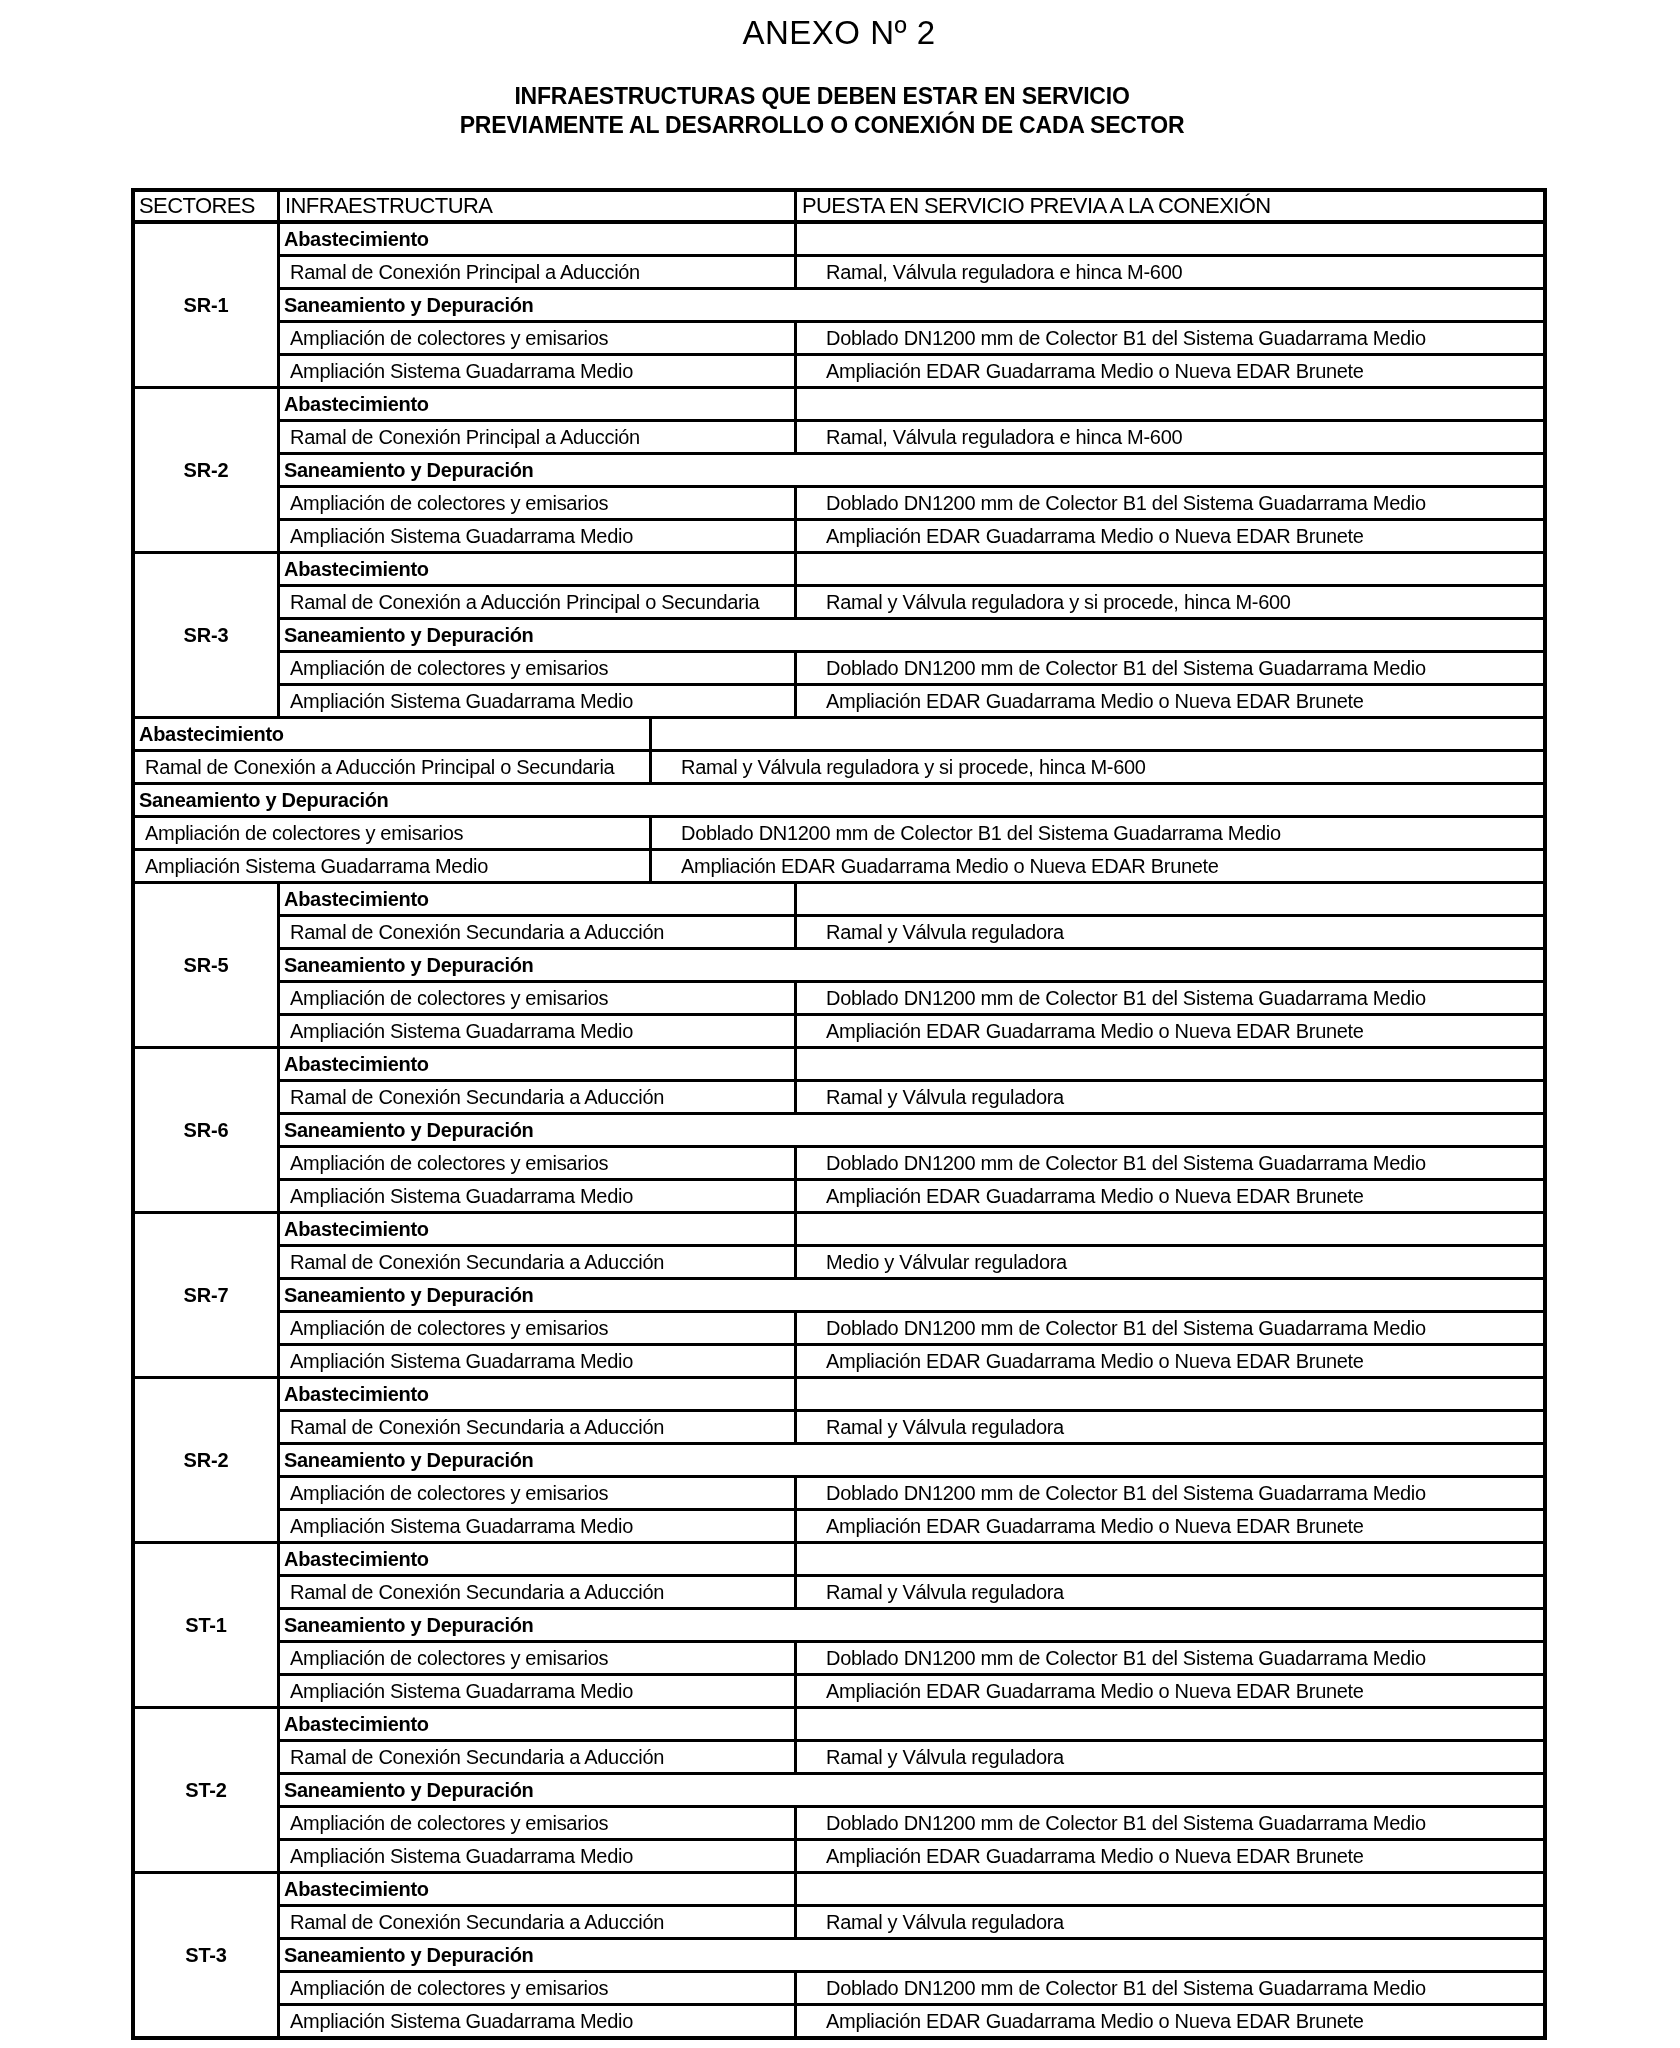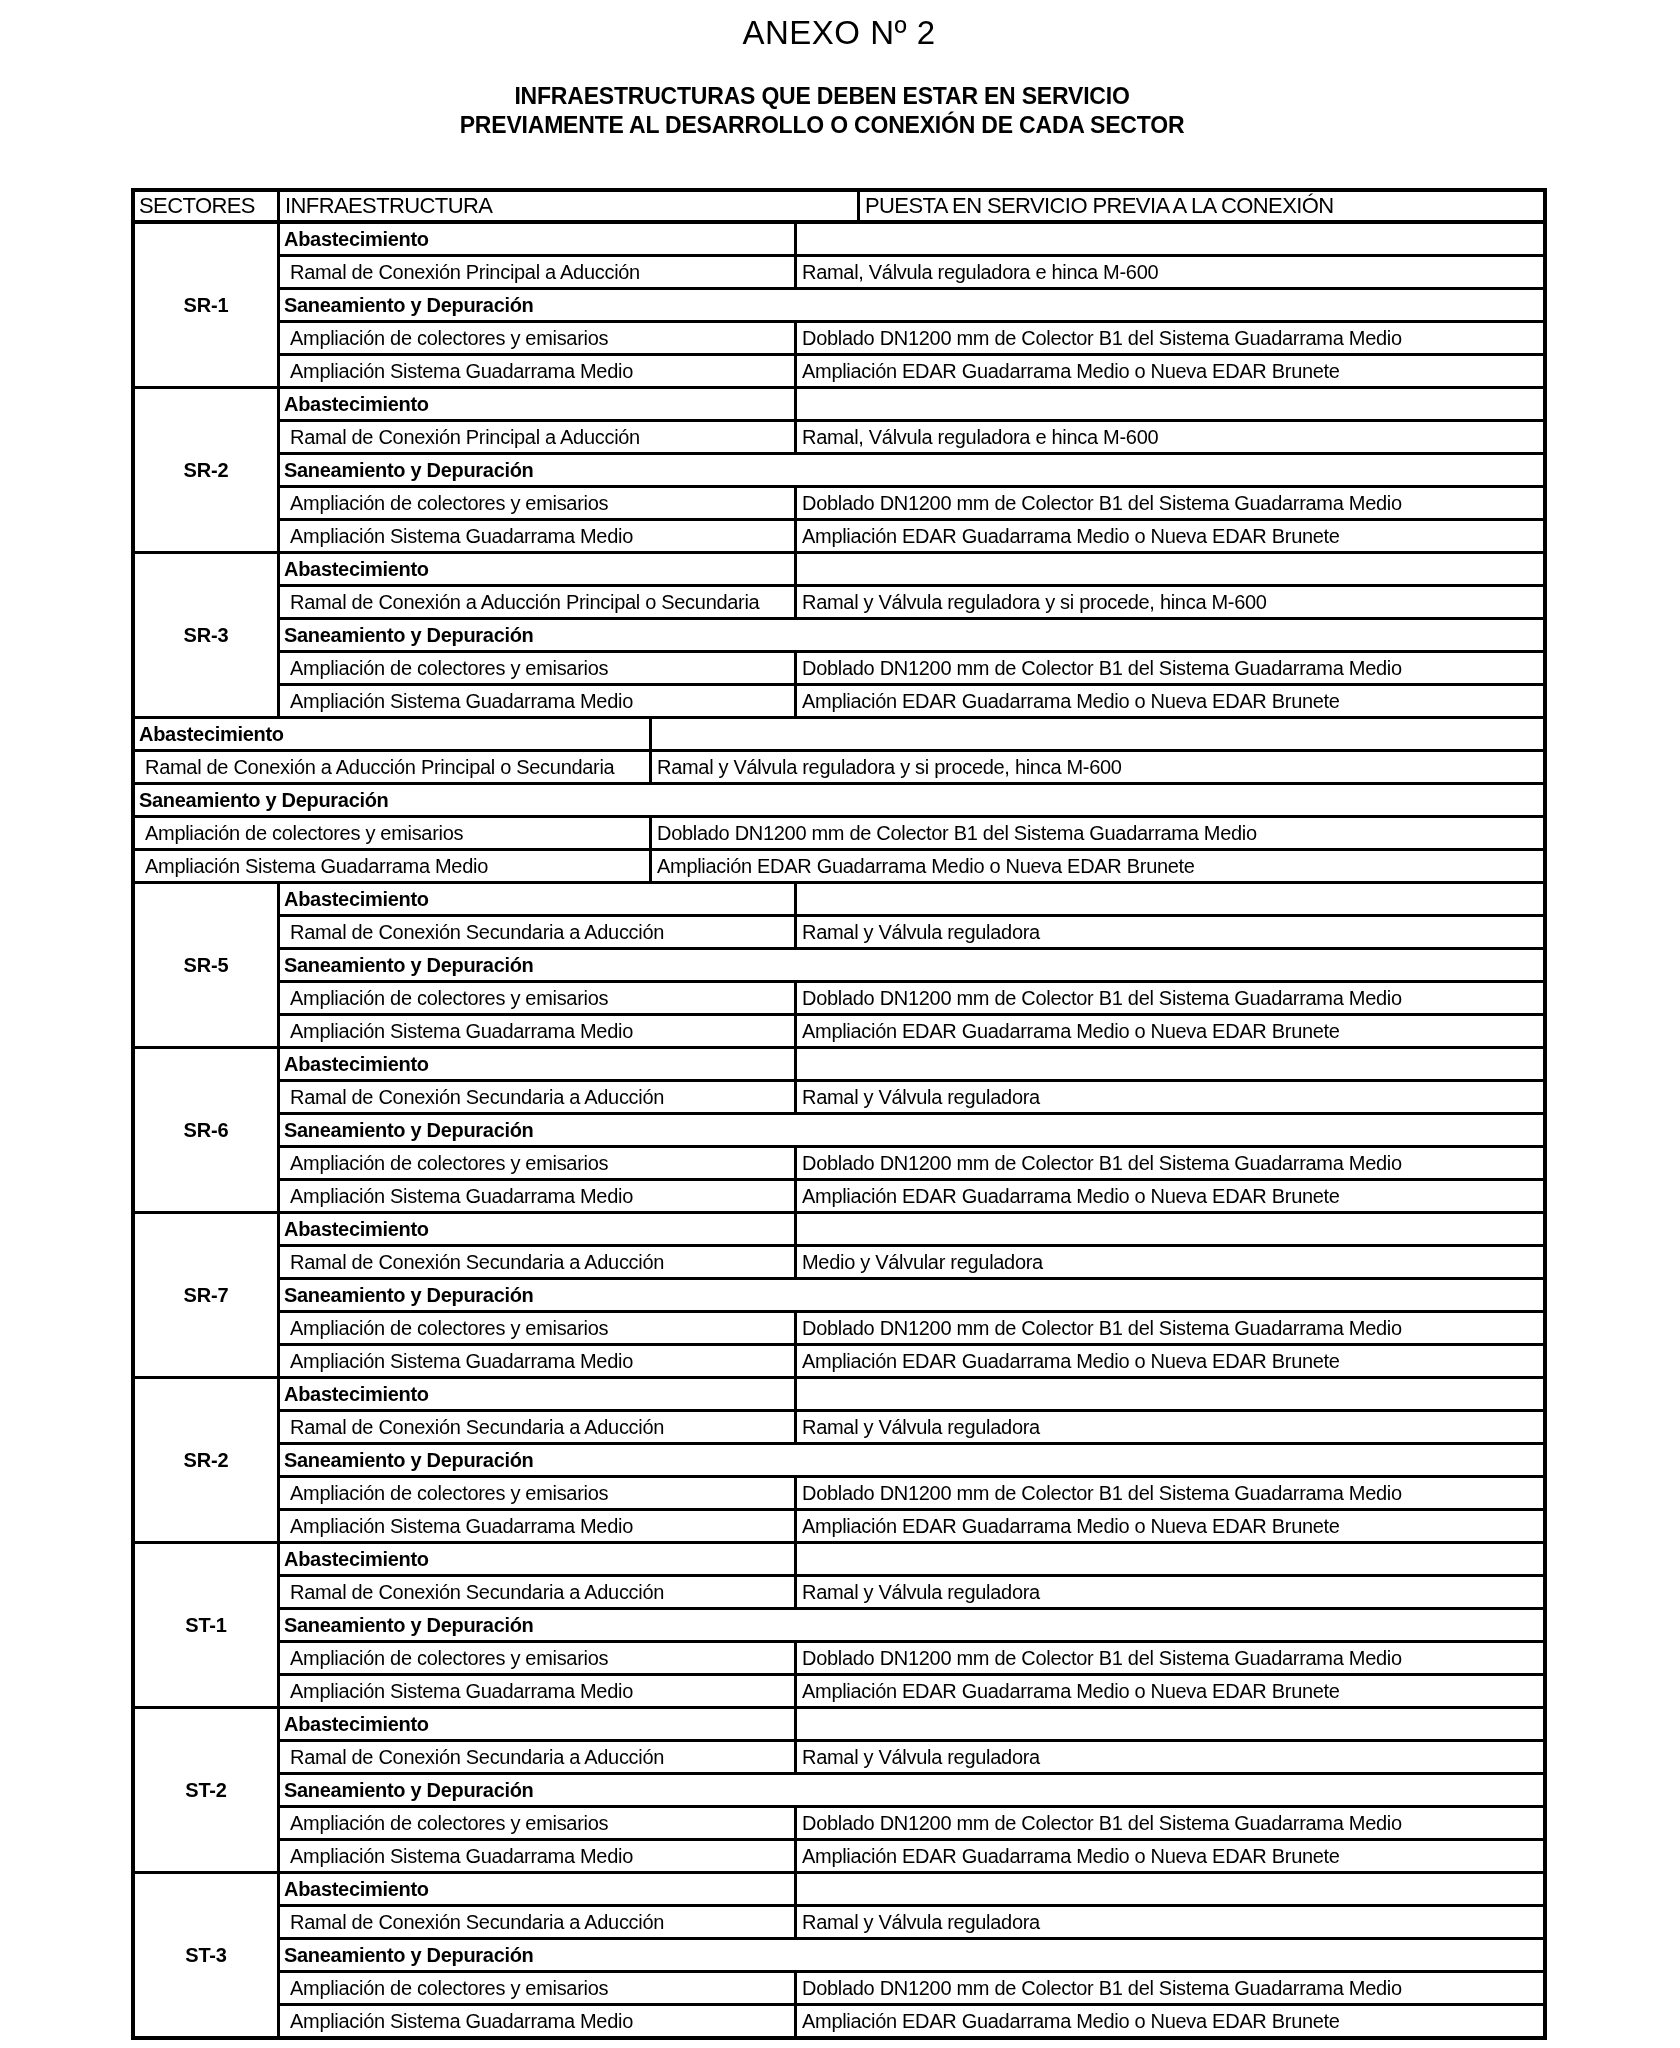--- a/index.html
+++ b/index.html
@@ -20,31 +20,31 @@
     position:absolute;left:131px;top:188px;width:1416px;
     box-sizing:border-box;border:4px solid #000;background:#fff;
   }
   .hdr{display:flex;height:28px;border-bottom:4px solid #000;}
   .hdr-cell{
     box-sizing:border-box;display:flex;align-items:center;
     font-weight:400;font-size:22px;letter-spacing:-0.6px;white-space:nowrap;overflow:hidden;
     padding-left:4px;
   }
   .hdr-c1{width:145px;border-right:3px solid #000;}
-  .hdr-c2{width:580px;border-right:3px solid #000;padding-left:5px;}
+  .hdr-c2{width:517px;border-right:3px solid #000;padding-left:5px;}
   .hdr-c3{flex:1;padding-left:5px;}
   .block{display:flex;border-bottom:3px solid #000;}
   .block:last-child{border-bottom:none;}
   .sector-cell{
     width:145px;box-sizing:border-box;border-right:3px solid #000;
     display:flex;align-items:center;justify-content:center;
     font-weight:700;font-size:20px;letter-spacing:-0.2px;
   }
   .rows{flex:1;display:flex;flex-direction:column;min-width:0;}
-  .row{display:flex;height:33px;box-sizing:border-box;border-bottom:3px solid #000;min-width:0;}
+  .row{display:flex;height:33px;box-sizing:border-box;border-bottom:3px solid #000;min-width:0;gap:24px;}
   .row:last-child{border-bottom:none;height:30px;border-radius:6px;}
   .cell{
     box-sizing:border-box;display:flex;align-items:center;
     font-size:20px;letter-spacing:-0.3px;white-space:nowrap;overflow:hidden;
   }
   .c2{width:517px;border-right:3px solid #000;padding-left:10px;}
   .c3{flex:1;padding-left:5px;}
   .cat{font-weight:700;padding-left:4px;}
   .cfull{flex:1;font-weight:700;font-size:20px;letter-spacing:-0.3px;
     display:flex;align-items:center;padding-left:4px;white-space:nowrap;overflow:hidden;box-sizing:border-box;}

